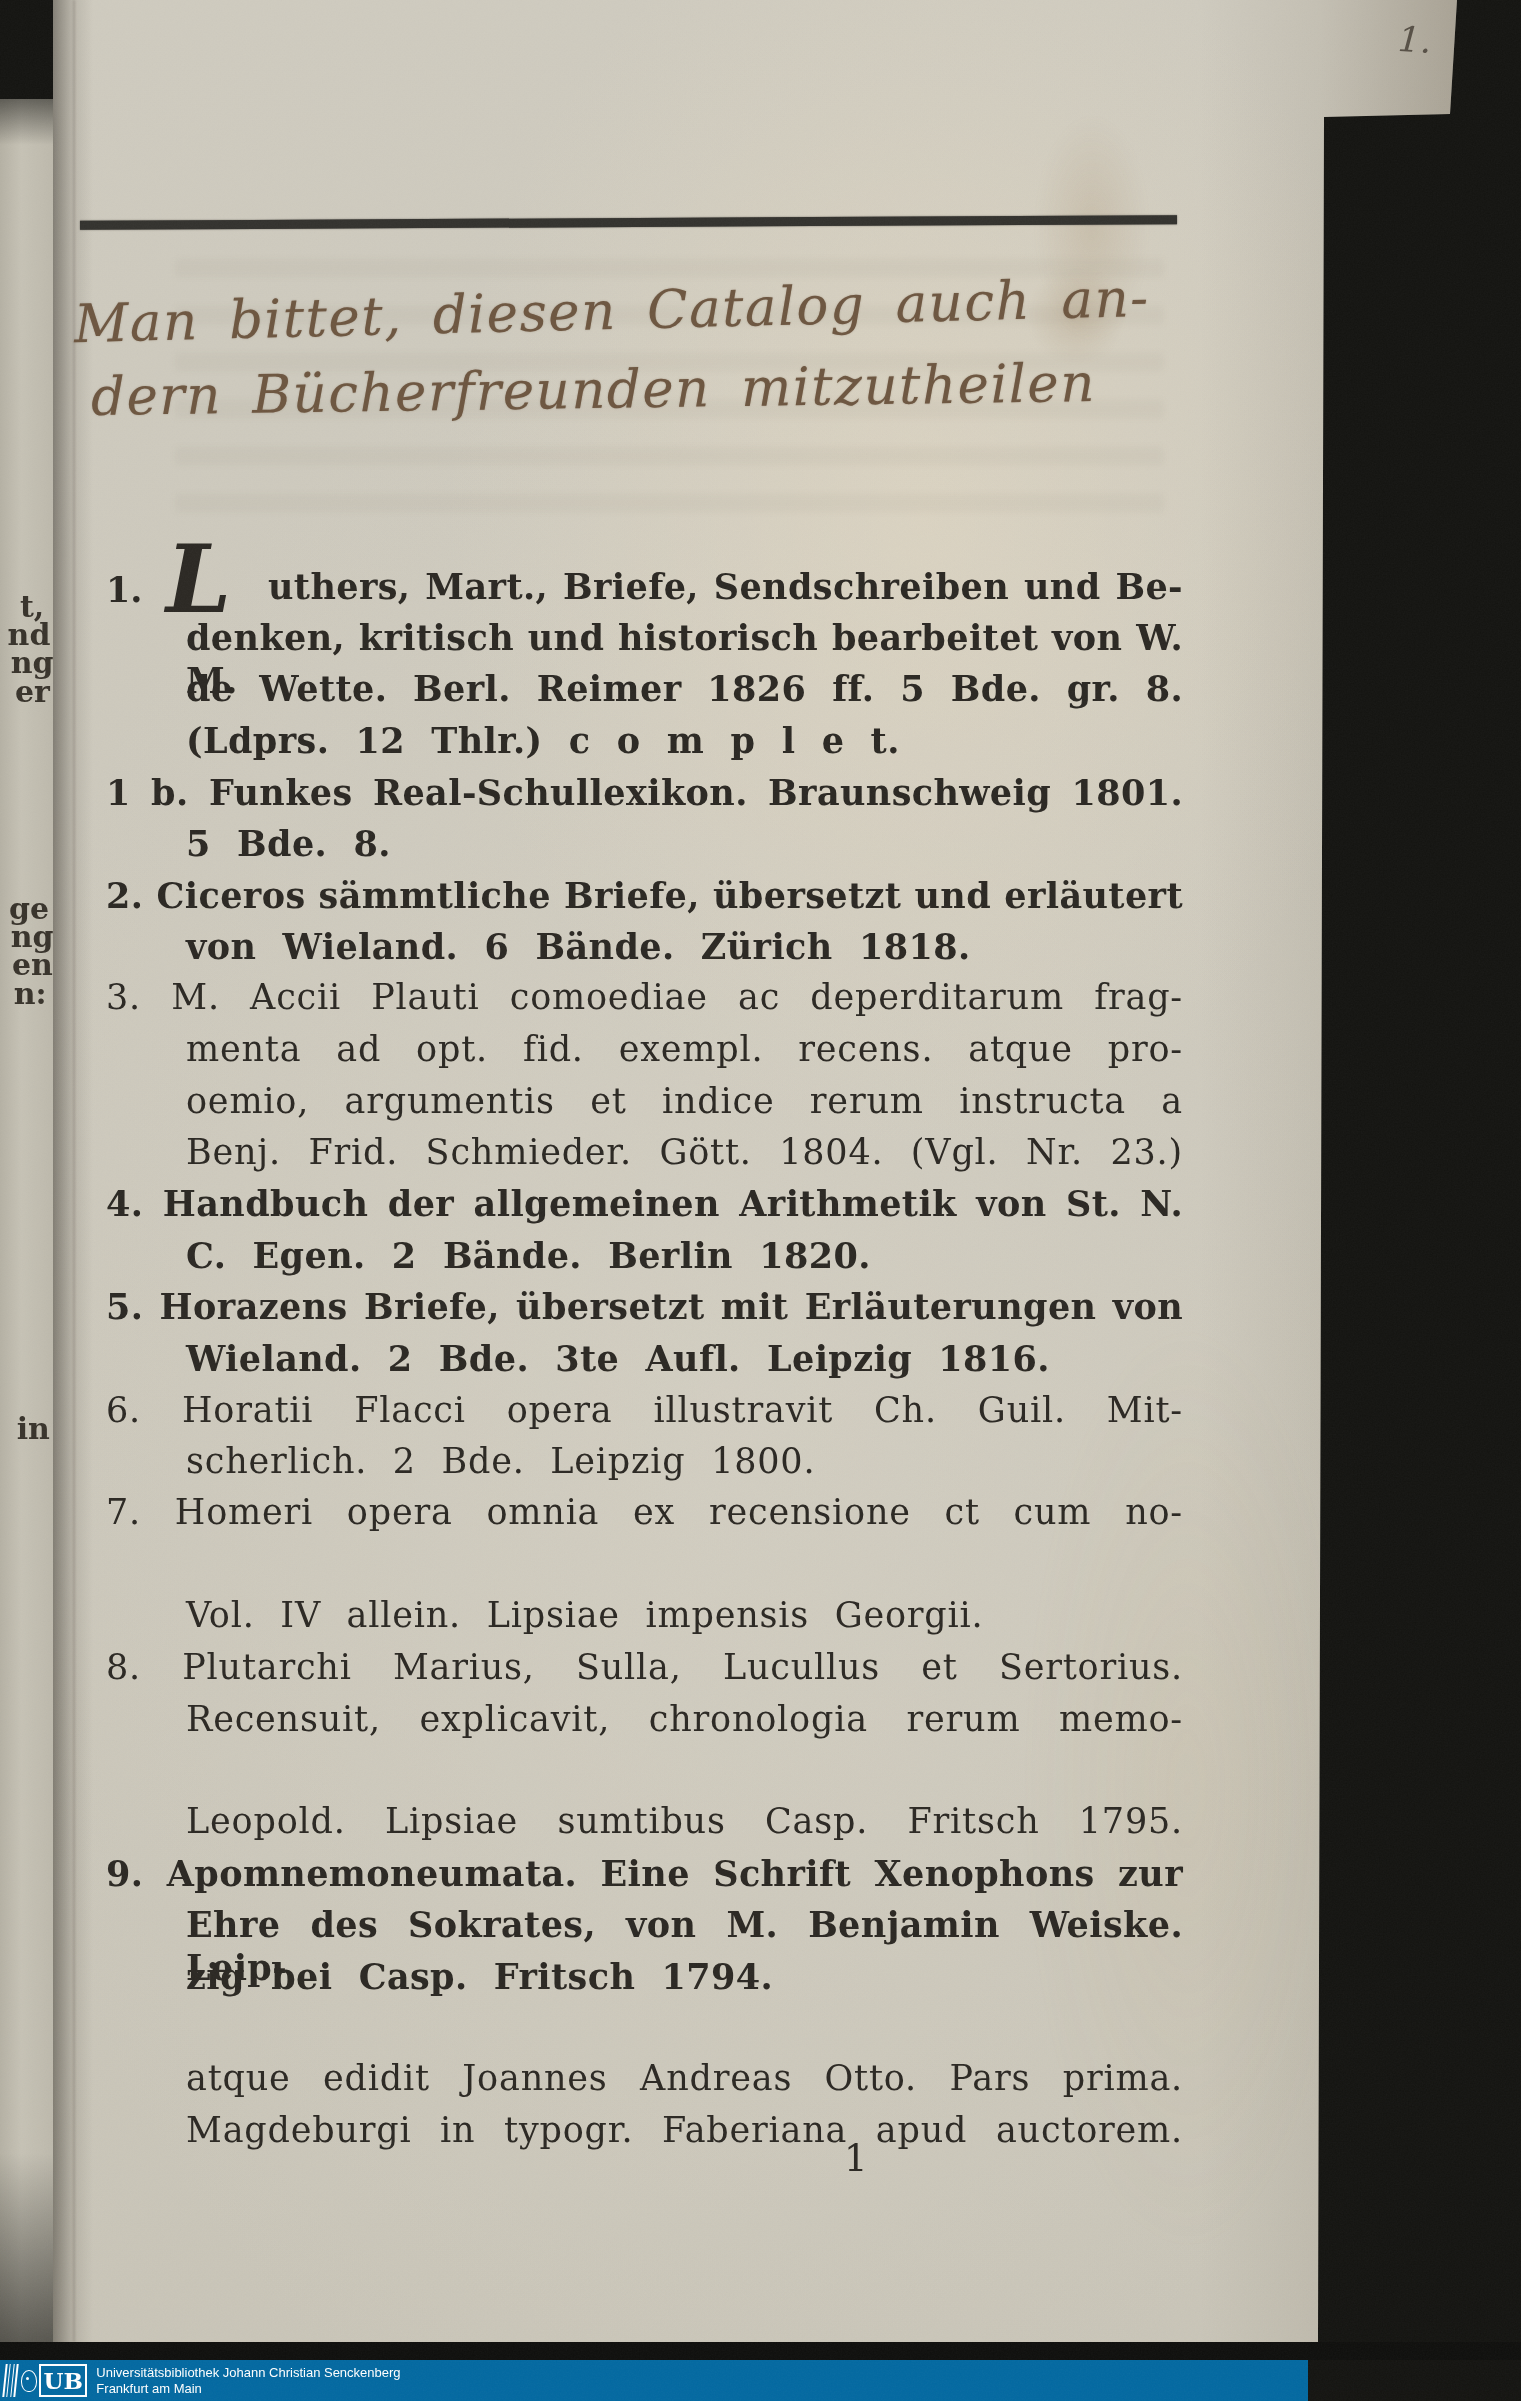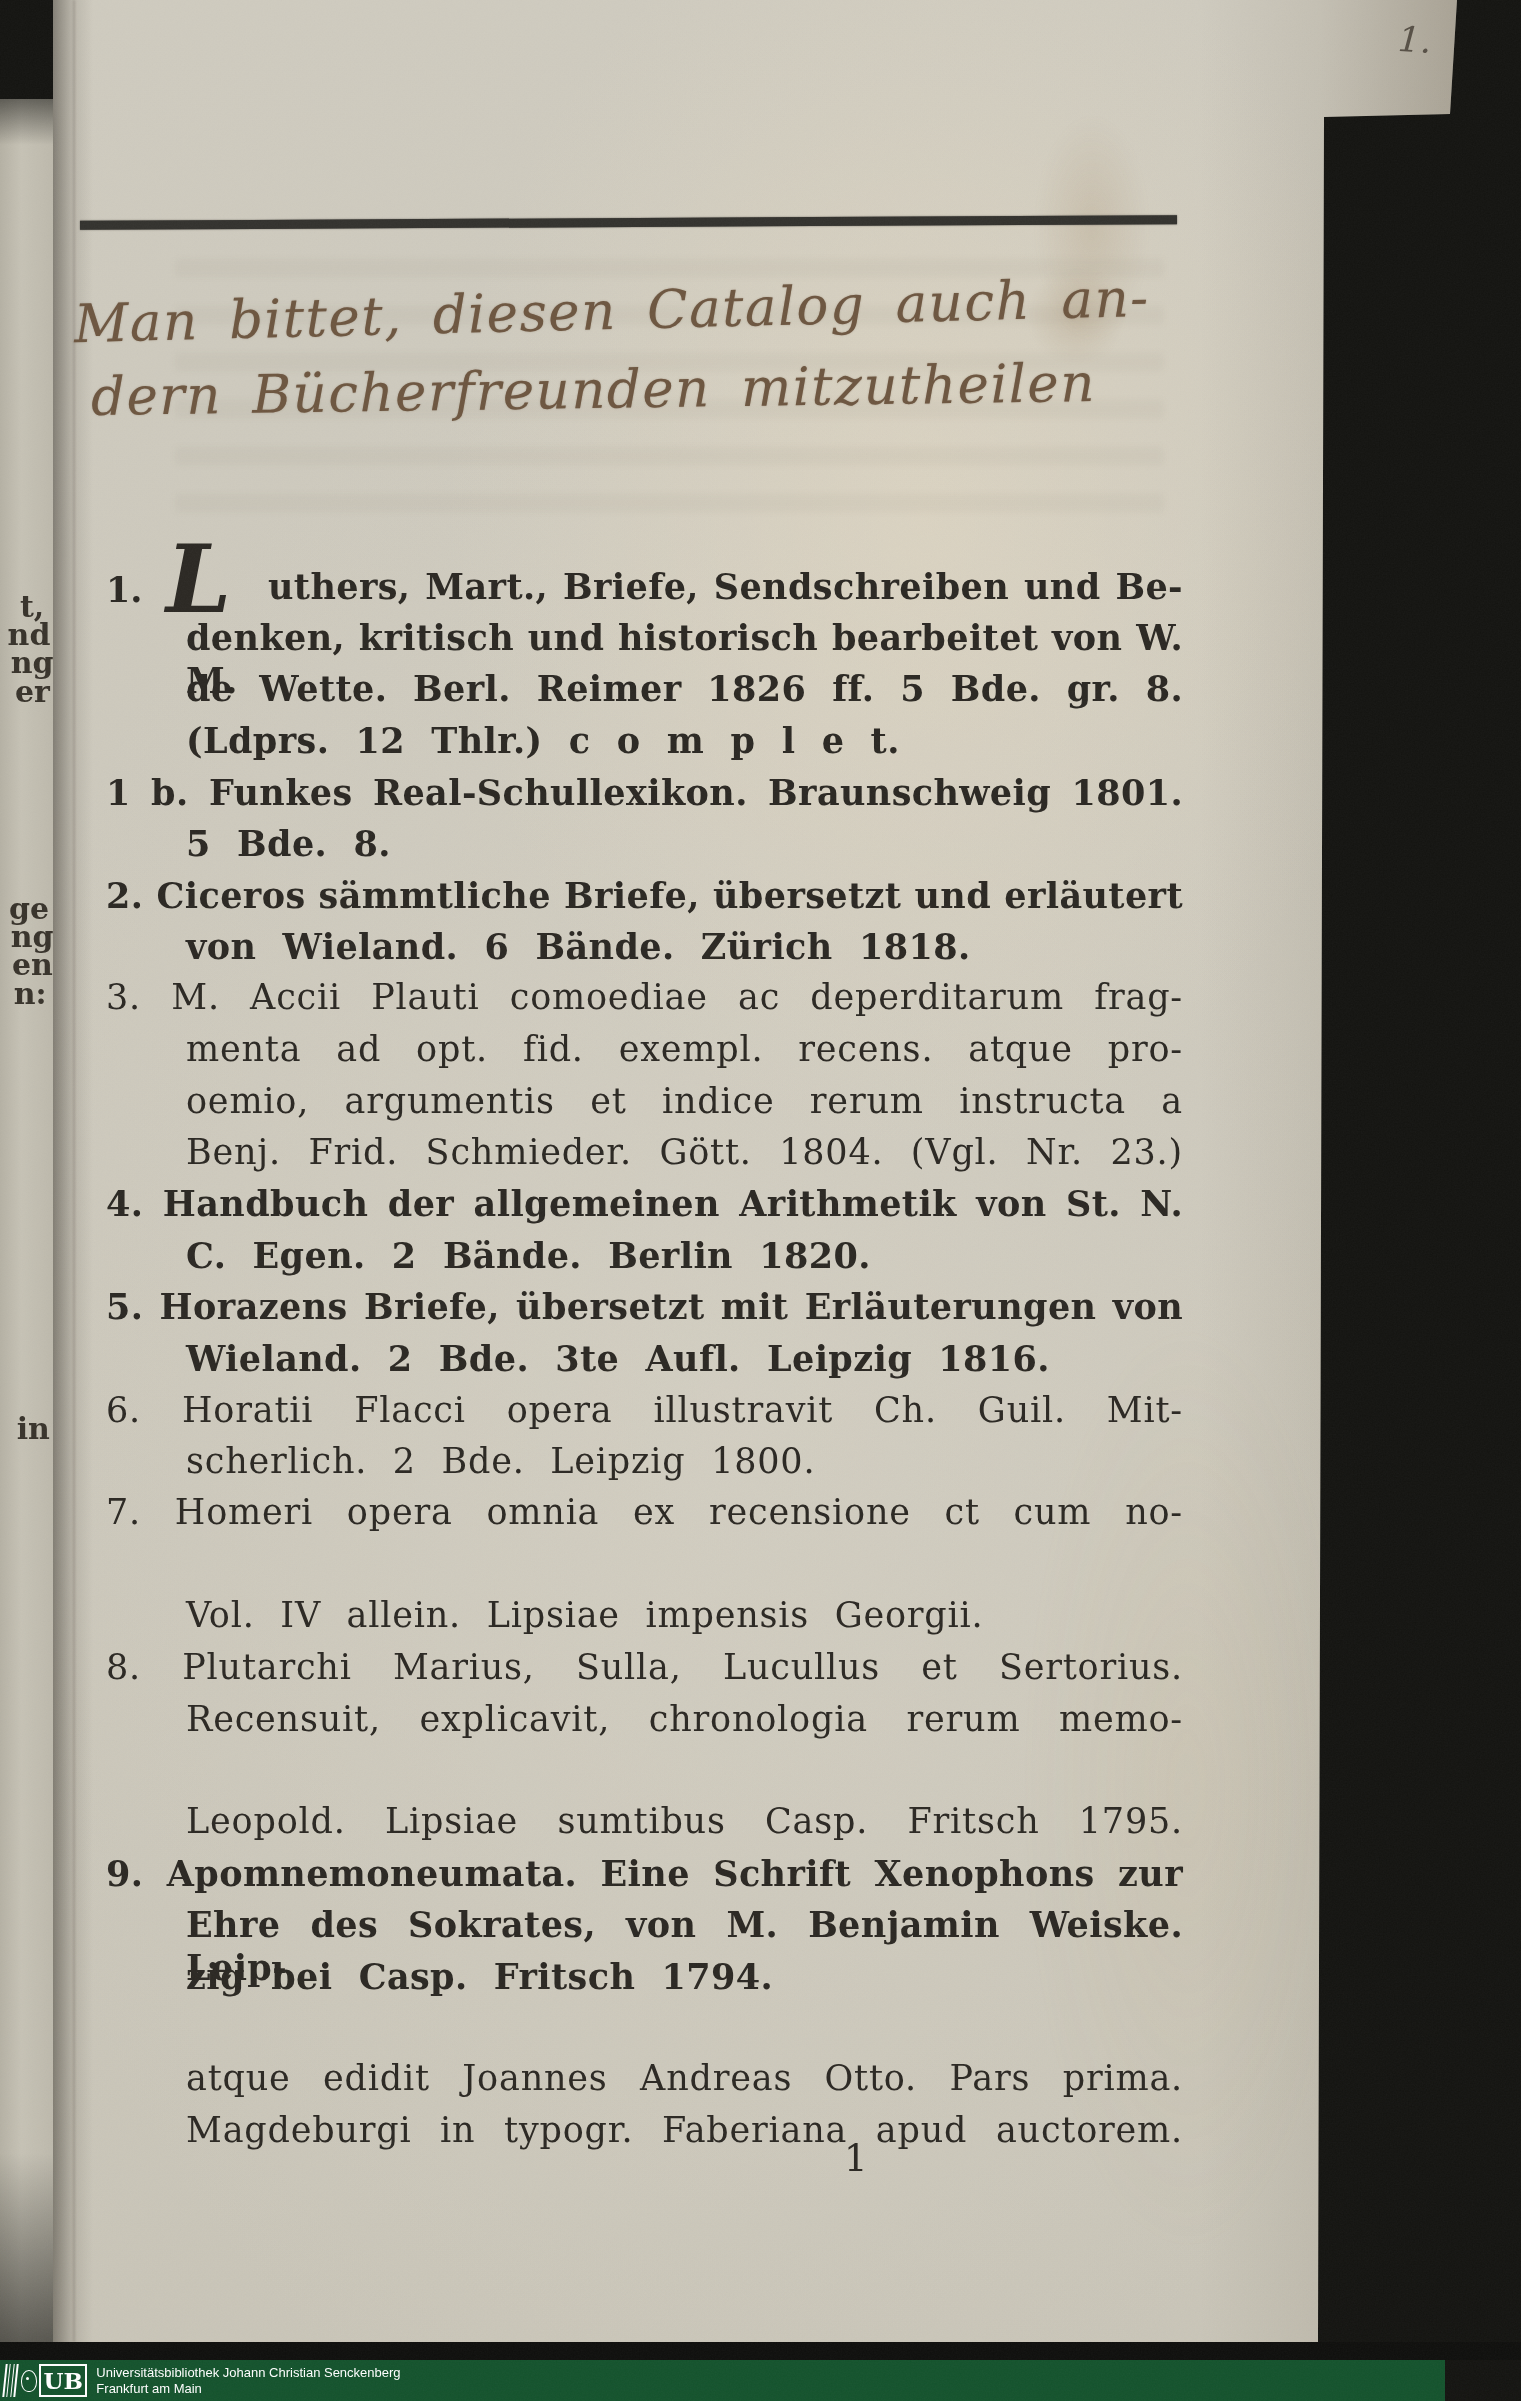--- a/index.html
+++ b/index.html
@@ -91,22 +91,22 @@
     font-size:93px;line-height:93px;font-weight:bold;font-style:italic;
     color:#2b2823;
   }
   .e1num{position:absolute;left:53px;top:569px;font-size:35px;font-weight:bold;color:#2b2823;}
   .pagenum{
     position:absolute;left:791px;top:2137px;font-size:37px;color:#2b2823;
   }
   
   .blackgap{position:absolute;left:0;top:2342px;width:1522px;height:18px;background:#0f0f0d;}
   .footer{
-    position:absolute;left:0;top:2360px;width:1445px;height:41px;
-    background:#14532d;display:flex;align-items:center;
+    position:absolute;left:0;top:2360px;width:1308px;height:41px;
+    background:#0369a1;display:flex;align-items:center;
   }
   .logo{display:flex;align-items:center;height:35px;margin-left:3.8px;}
   .spines{display:flex;height:33px;align-items:stretch;transform:skewX(-6deg);}
   .spines i{display:block;width:1.5px;background:#fff;margin-right:2.3px;}
   .portrait{
     width:13.7px;height:20px;border:1.5px solid #fff;border-radius:50% 50% 45% 45%;
     margin:0 2.3px;position:relative;
   }
   .portrait::after{content:"";position:absolute;left:3.8px;top:6px;width:3px;height:3px;
     border-radius:50%;background:#fff;}

